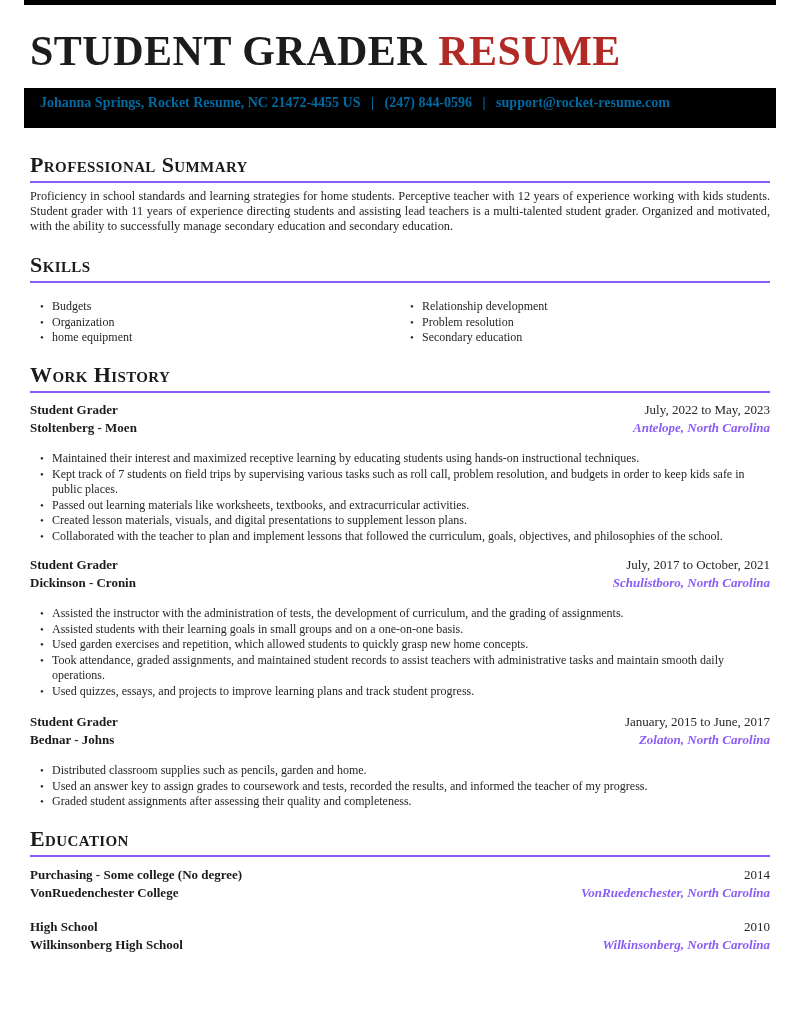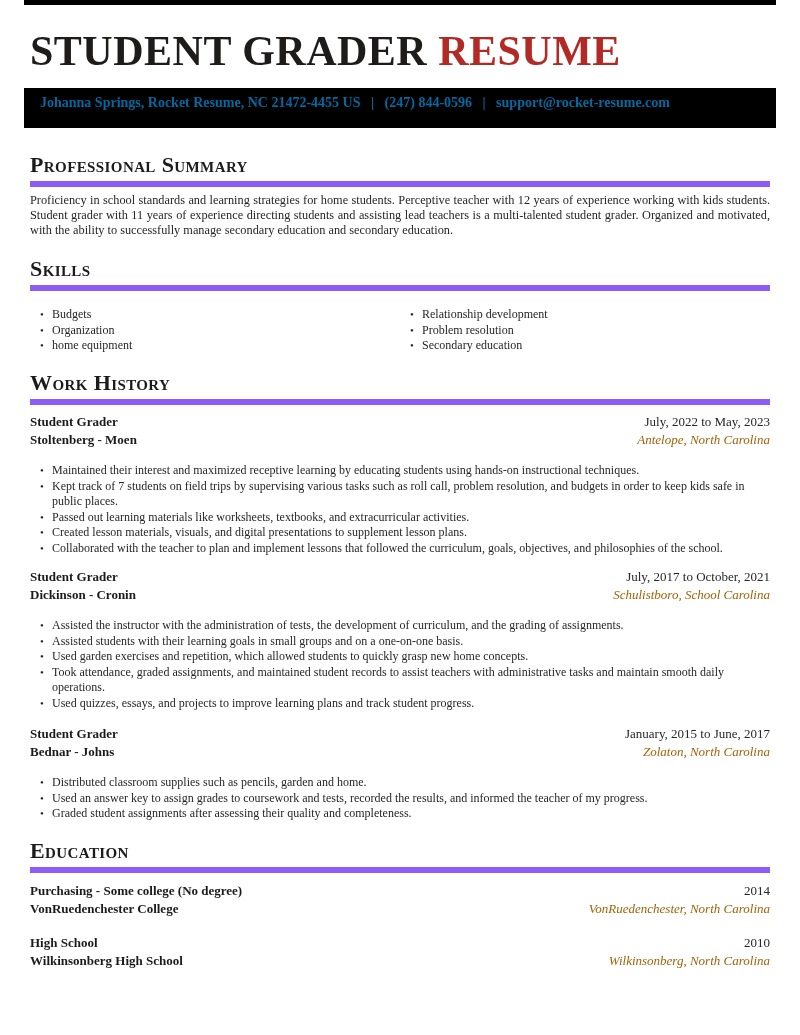--- a/index.html
+++ b/index.html
@@ -45,21 +45,21 @@
 
   h2.section-heading {
     margin-top: 24px;
     font-size: 22px;
     line-height: 25px;
     font-weight: 700;
     font-variant: small-caps;
     letter-spacing: 0.4px;
     color: #1b1b1b;
     padding-bottom: 4px;
-    border-bottom: 6px solid #8b5cf6;
+    border-bottom: 2px solid #8b5cf6;
   }
   h2.tight { margin-top: 18px; }
   h2.after-list { margin-top: 16px; }
 
   p.summary-text {
     margin-top: 6px;
     font-size: 12.3px;
     line-height: 15px;
     color: #262626;
     text-align: justify;
@@ -92,21 +92,21 @@
   .job.third { margin-top: 14px; }
   .entry-row {
     display: flex;
     justify-content: space-between;
     align-items: baseline;
     line-height: 18px;
     font-size: 13px;
   }
   .entry-row .left-bold { font-weight: 700; color: #1b1b1b; }
   .entry-row .right-plain { font-weight: 400; color: #262626; }
-  .entry-row .right-italic { font-style: italic; font-weight: 400; color: #a16207; }
+  .entry-row .right-italic { font-style: italic; font-weight: 700; color: #8b5cf6; }
 
   ul.bullets {
     margin-top: 14px;
     list-style: none;
   }
   ul.bullets li { line-height: 15.5px; }
 
   .edu-entry { margin-top: 9px; }
   .edu-entry.second { margin-top: 16px; }
 </style>
@@ -163,21 +163,21 @@
       </ul>
     </div>
 
     <div class="job">
       <div class="entry-row">
         <span class="left-bold">Student Grader</span>
         <span class="right-plain">July, 2017 to October, 2021</span>
       </div>
       <div class="entry-row">
         <span class="left-bold">Dickinson - Cronin</span>
-        <span class="right-italic">Schulistboro, School Carolina</span>
+        <span class="right-italic">Schulistboro, North Carolina</span>
       </div>
       <ul class="bullets">
         <li>Assisted the instructor with the administration of tests, the development of curriculum, and the grading of assignments.</li>
         <li>Assisted students with their learning goals in small groups and on a one-on-one basis.</li>
         <li>Used garden exercises and repetition, which allowed students to quickly grasp new home concepts.</li>
         <li>Took attendance, graded assignments, and maintained student records to assist teachers with administrative tasks and maintain smooth daily operations.</li>
         <li>Used quizzes, essays, and projects to improve learning plans and track student progress.</li>
       </ul>
     </div>
 

